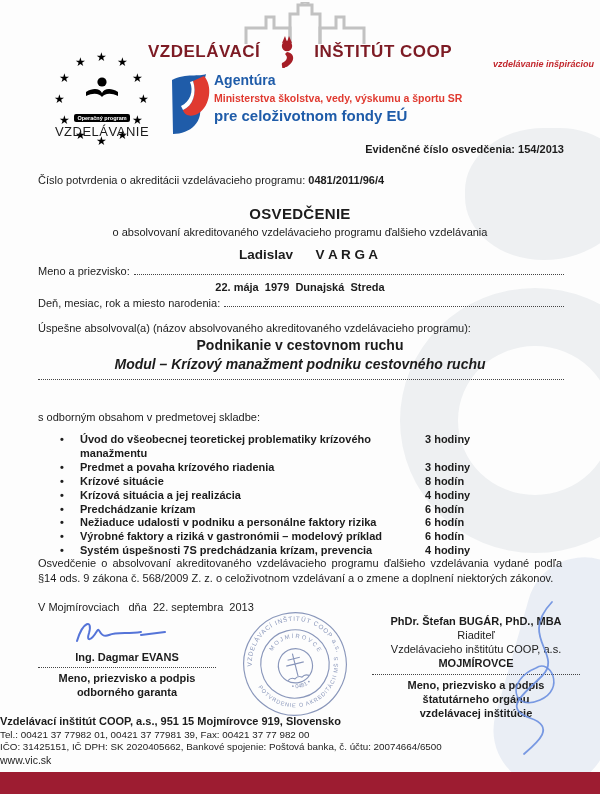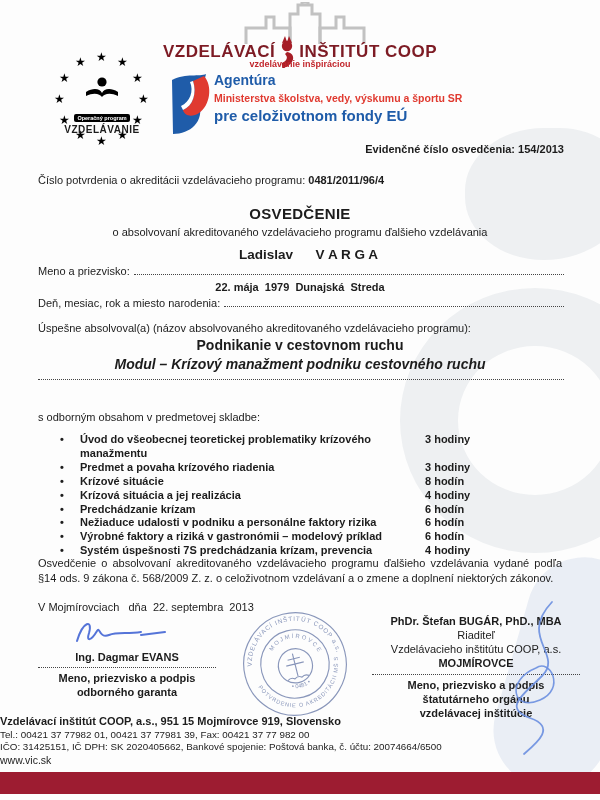--- a/index.html
+++ b/index.html
@@ -6,31 +6,31 @@
   .page{position:relative;width:600px;height:800px;background:#fdfdfd;overflow:hidden;
         font-family:"Liberation Sans",sans-serif;color:#1c1c1c;}
   .wm{position:absolute;z-index:0;}
   .wm1{right:-30px;top:128px;width:165px;height:132px;border-radius:50% 45% 55% 50%;background:#eef0f2;}
   .wm2{right:-70px;top:288px;width:270px;height:265px;border-radius:50%;border:58px solid #eef0f2;box-sizing:border-box;}
   .wm3{right:-25px;top:555px;width:115px;height:235px;border-radius:60px;background:#eaeef5;transform:rotate(16deg);}
   .z{position:absolute;z-index:1;}
 
   
   .building{left:240px;top:2px;}
-  .inst-title{left:0;right:0;top:36px;display:flex;justify-content:center;align-items:center;gap:0;
+  .inst-title{left:0;right:0;top:36px;display:flex;justify-content:center;align-items:center;gap:15px;
               font-weight:bold;font-size:17px;letter-spacing:.5px;color:#7d1b24;}
-  .tagline{left:0;right:0;top:59px;text-align:center;font-size:9px;font-weight:bold;color:#c2272d;}
+  .tagline{left:0;right:6px;top:59px;text-align:right;font-size:9px;font-style:italic;font-weight:bold;color:#c2272d;}
 
   .op-logo{left:52px;top:50px;width:100px;height:100px;}
   .st{position:absolute;font-style:normal;color:#000;}
   .op-logo .st{font-size:12px;}
   .op-logo .st::before{content:"★";}
   .op-center{position:absolute;left:0;right:0;top:26px;text-align:center;}
   .op-pill{display:inline-block;background:#000;color:#fff;font-size:5.5px;font-weight:bold;padding:1px 3px;border-radius:2px;margin-top:1px;}
-  .op-big{font-size:10px;font-weight:bold;letter-spacing:.5px;}
+  .op-big{font-size:13px;font-weight:normal;letter-spacing:.5px;}
 
   .agency{left:168px;top:72px;display:flex;align-items:flex-start;}
   .agency-text{margin-left:0;line-height:1.25;}
   .ag1{color:#1f5ca9;font-weight:bold;font-size:14px;}
   .ag2{color:#e03a30;font-weight:bold;font-size:10.5px;margin-top:2px;}
   .ag3{color:#1f5ca9;font-weight:bold;font-size:15px;margin-top:2px;}
 
   .eu-block{left:425px;top:53px;width:145px;text-align:center;}
   .euflag{position:relative;width:96px;height:64px;border:2px solid #111;margin:0 auto;background:#fff;}
   .euflag .st{font-size:9px;}

